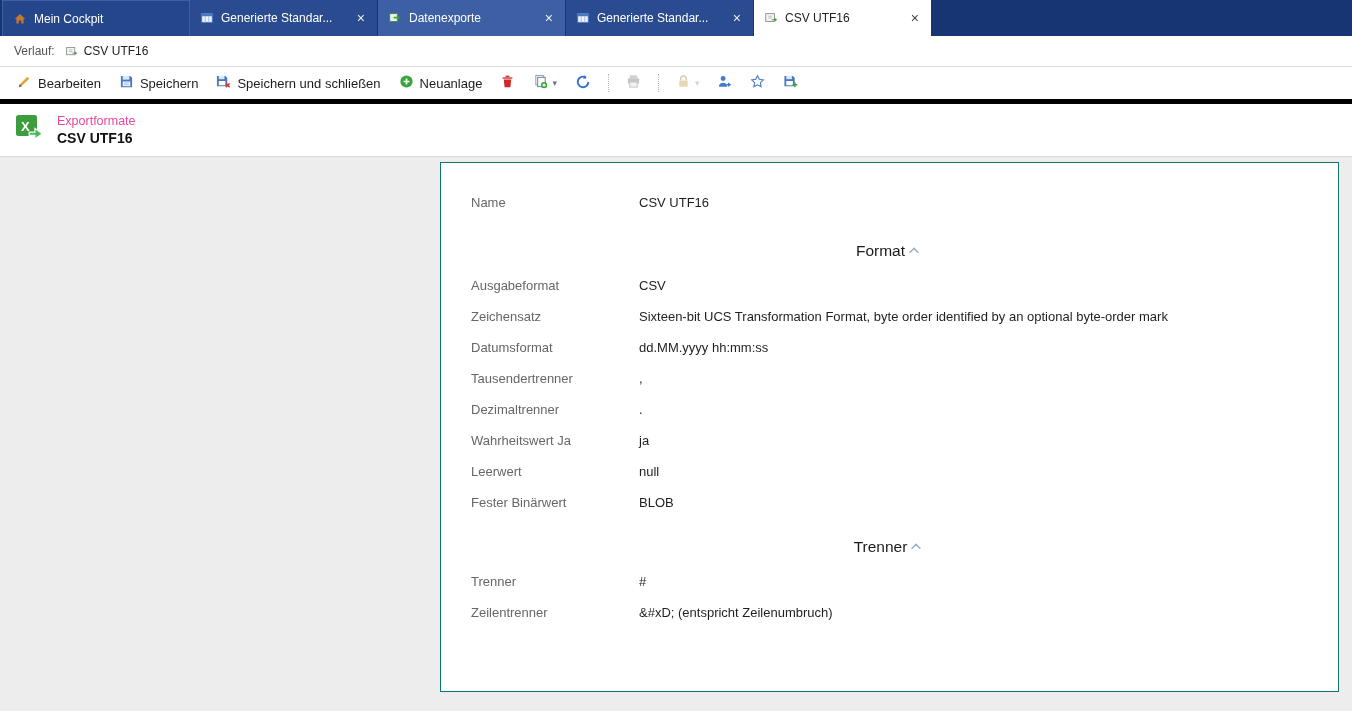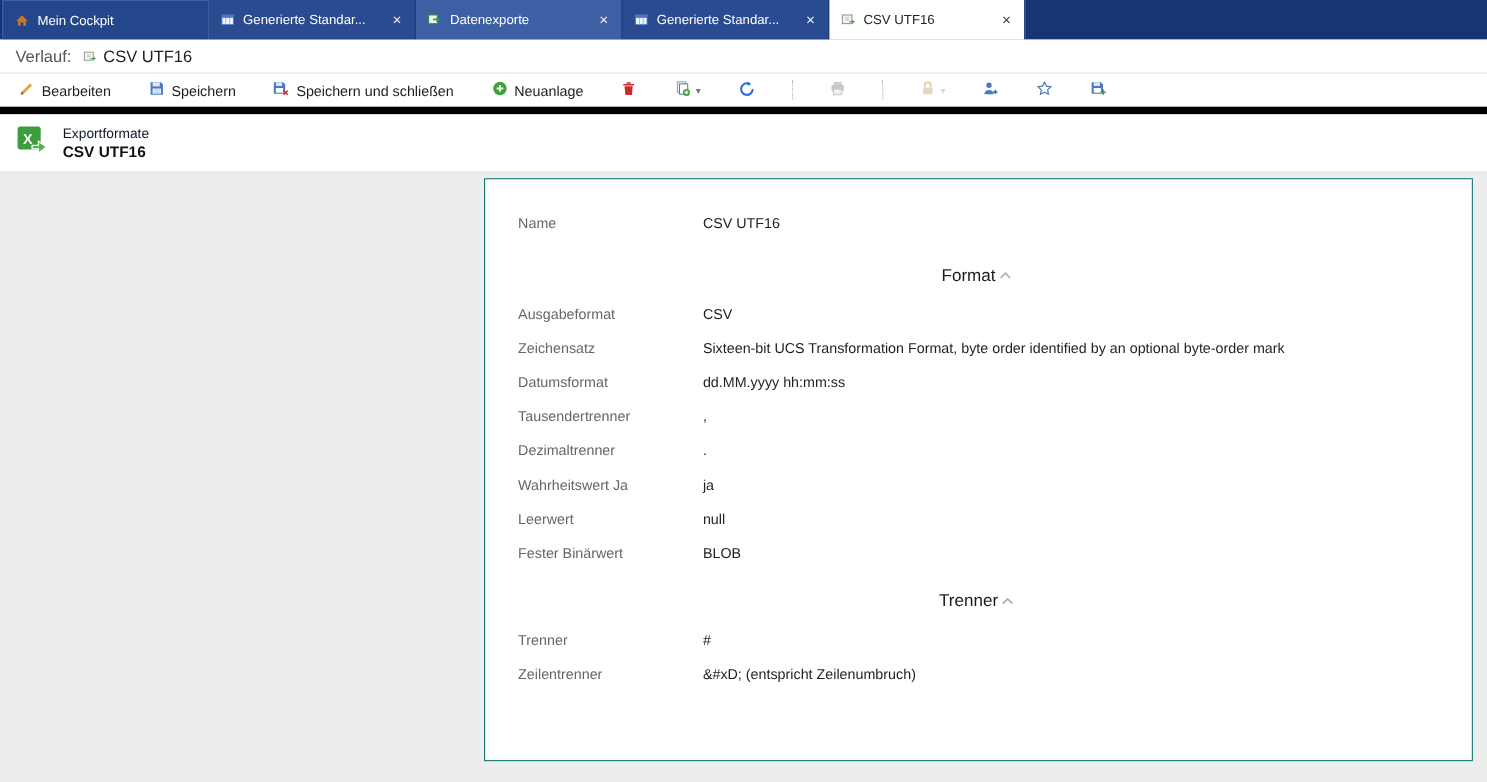--- a/index.html
+++ b/index.html
@@ -31,47 +31,47 @@
   .tclose {
     font-size:14px; line-height:14px; color:rgba(255,255,255,.9);
     padding:0 2px; flex-shrink:0; cursor:pointer;
   }
   .tab.active .tclose { color:#444; }
   .ticon { display:inline-flex; flex-shrink:0; }
 
   
   .verlauf {
     height:31px; display:flex; align-items:center; gap:10px;
-    padding:0 14px; font-size:15px; border-bottom:1px solid #dcdcdc;
+    padding:0 14px; font-size:12px; border-bottom:1px solid #dcdcdc;
     flex-shrink:0; background:#fff;
   }
   .verlauf .vlabel { color:#555; }
   .vitem { display:flex; align-items:center; gap:6px; color:#222; cursor:pointer; }
 
   
   .toolbar {
-    height:37px; display:flex; align-items:center; gap:20px;
-    padding:0 10px; border-bottom:7px solid #000000; flex-shrink:0; background:#fff;
+    height:37px; display:flex; align-items:center; gap:4px;
+    padding:0 10px; border-bottom:5px solid #000000; flex-shrink:0; background:#fff;
   }
   .tbtn {
     display:inline-flex; align-items:center; gap:6px;
     background:none; border:none; font-family:inherit;
     font-size:13px; color:#1d1d1d; padding:4px 7px; cursor:pointer;
   }
   .tbtn.disabled { opacity:.55; cursor:default; }
   .caret { font-size:9px; color:#777; margin-left:-2px; }
   .caret.dim { color:#b5b5b5; }
   .sep { width:1px; height:18px; border-left:1px dotted #b8b8b8; margin:0 6px; }
 
   
   .pagehead {
     height:53px; display:flex; align-items:center; gap:11px;
     padding:0 14px; border-bottom:1px solid #d3dae6; flex-shrink:0; background:#fff;
   }
-  .pagehead .app  { font-size:12.5px; color:#0f172a; margin-bottom:2px; }
+  .pagehead .app  { font-size:12.5px; color:#ec4899; margin-bottom:2px; }
   .pagehead .title{ font-size:14px; font-weight:bold; color:#111; }
 
   
   .content { flex:1; background:#ededed; overflow:hidden; }
   .panel {
     margin:5px 13px 11px 440px;
     background:#ffffff; border:1px solid #0f766e;
     padding:24px 30px 42px 30px; min-height:530px;
   }
   .frow { display:flex; align-items:flex-start; padding:8px 0; font-size:13px; }

